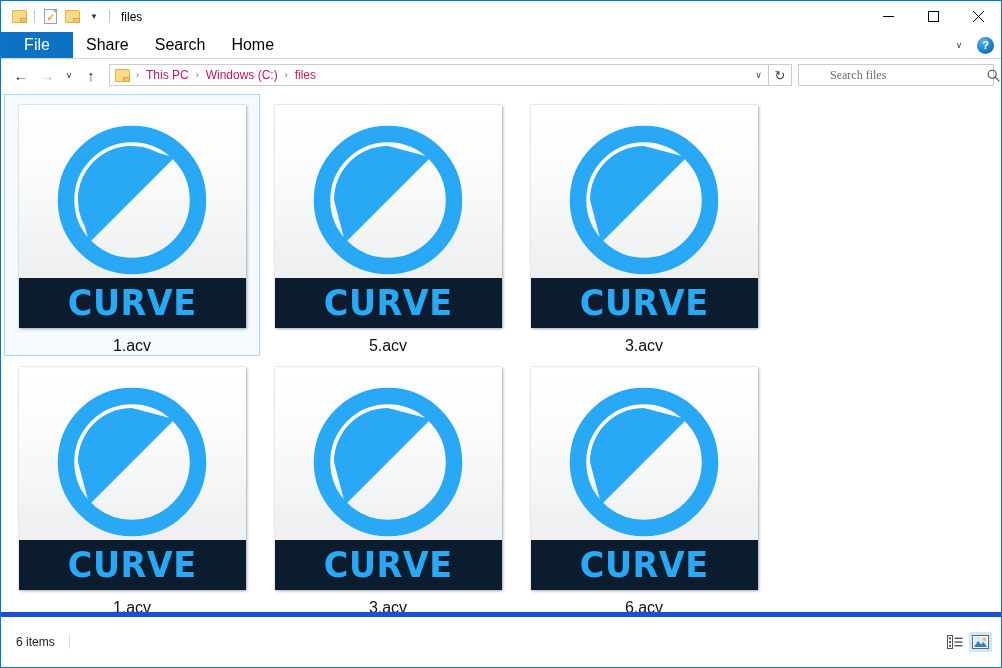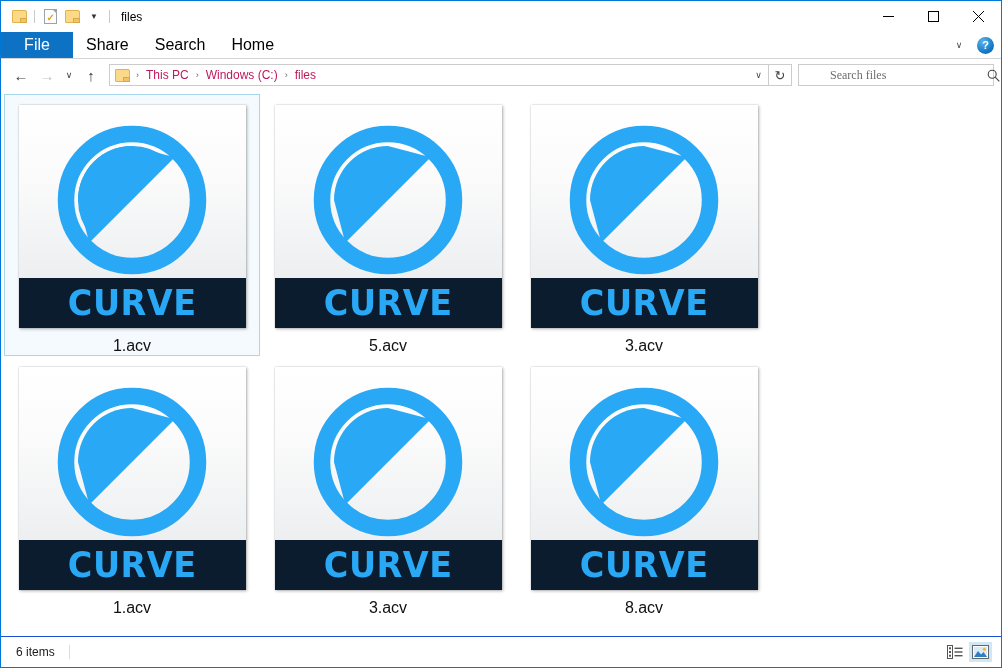--- a/index.html
+++ b/index.html
@@ -359,25 +359,25 @@
     text-align: right;
     max-width: 230px;
     overflow: hidden;
     white-space: nowrap;
   }
 
   
   .statusbar {
     height: 26px;
     min-height: 26px;
-    border-top: 1px solid #1d4ed8;
-    background: #ffffff;
-    display: flex;
-    align-items: center;
-    padding: 2px 6px;
+    border-top: 5px solid #1d4ed8;
+    background: #ffffff;
+    display: flex;
+    align-items: center;
+    padding: 12px 6px;
   }
   .status-text {
     font-size: 12px;
     color: #1a1a1a;
     padding-left: 9px;
   }
   .status-sep {
     width: 1px;
     height: 14px;
     background: #dcdcdc;
@@ -583,21 +583,21 @@
         <div class="thumb">
           <div class="thumb-top"></div>
           <svg class="curve-svg" width="150" height="150" viewBox="0 0 100 100">
             <path d="M50 6 A44 44 0 1 0 50 94 A44 44 0 1 0 50 6 Z" fill="none" stroke="#29a8f5" stroke-width="11"></path>
             <path d="M14 50 A36 36 0 0 1 50 14 L78.5 21.5 L21.5 78.5 Z" fill="#29a8f5"></path>
           </svg>
           <div class="thumb-band">
             <span class="band-text">CURVE</span>
           </div>
         </div>
-        <div class="tile-label">8.acv</div>
+        <div class="tile-label">6.acv</div>
       </div>
 
     </div>
   </div>
 
   <div class="statusbar">
     <div class="status-text">6 items</div>
     <div class="status-sep"></div>
     <div class="view-btns">
       <div class="view-btn">

